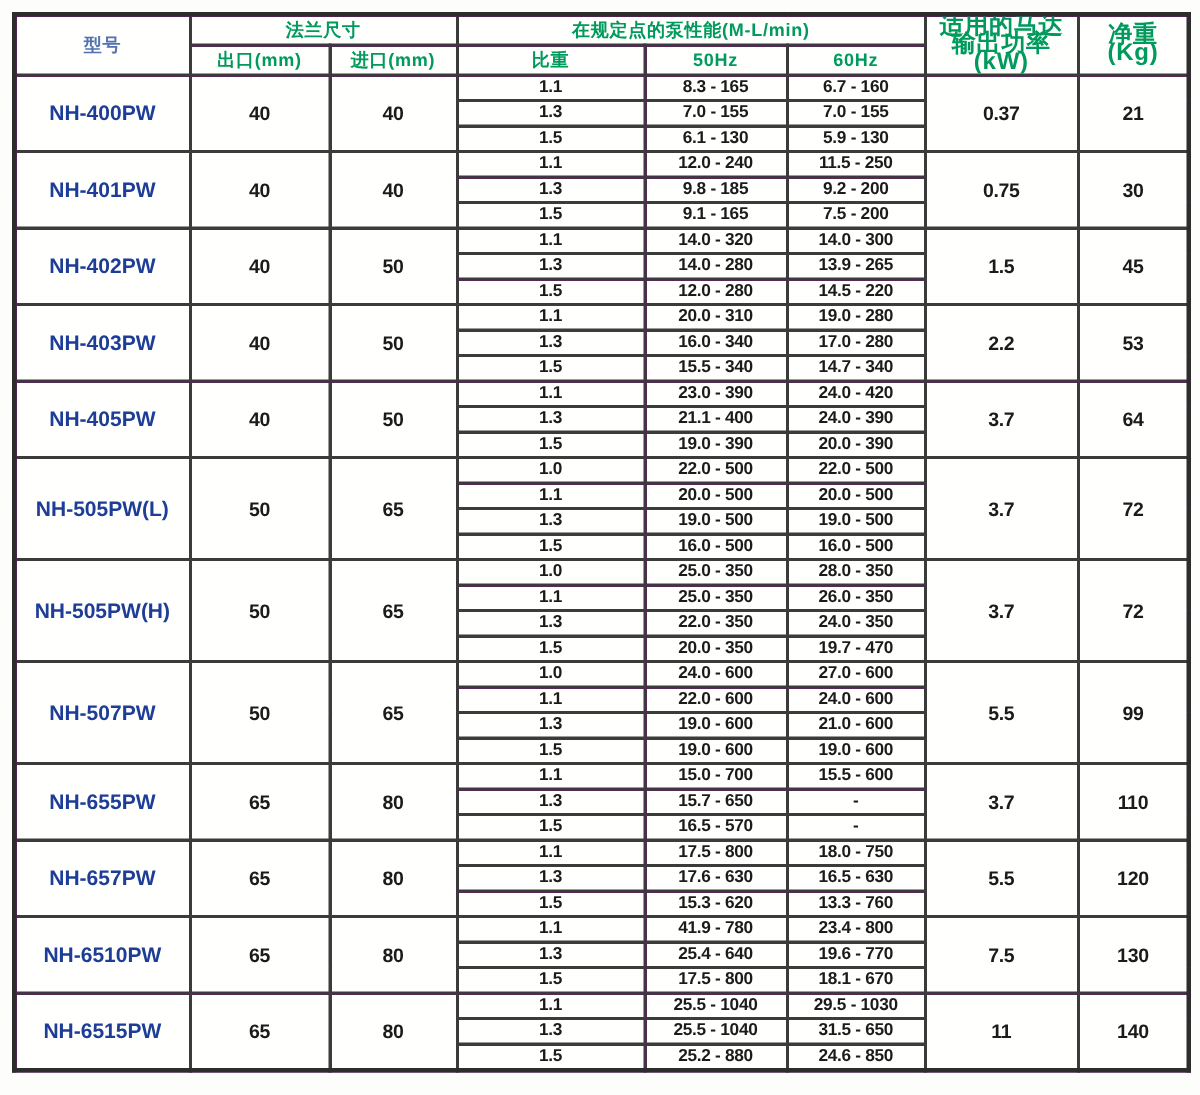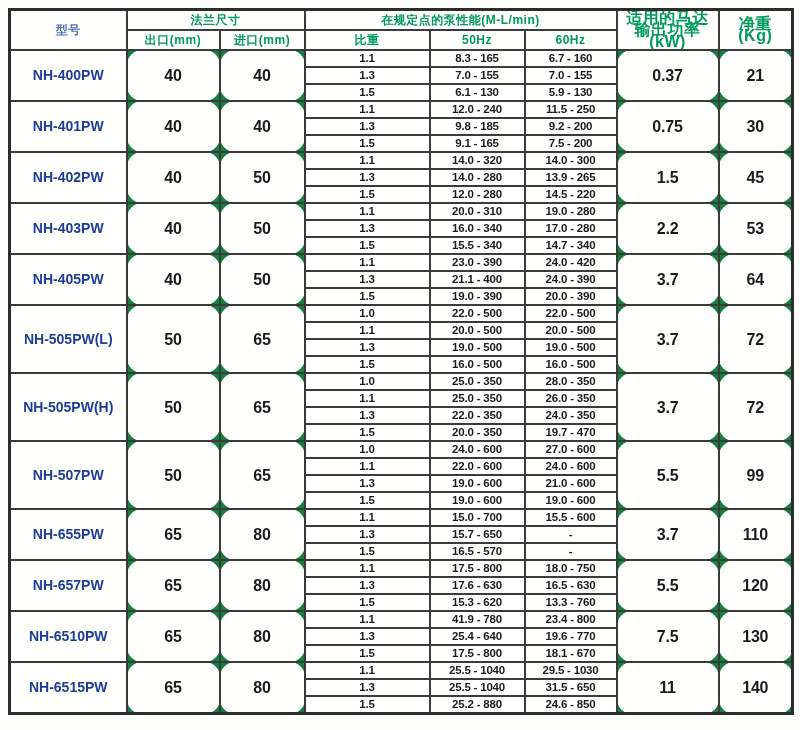--- a/index.html
+++ b/index.html
@@ -14,21 +14,21 @@
     width: 800px;
     height: 730px;
     background: #fdfdfc;
     box-sizing: border-box;
     padding: 8px 0 0 8px;
   }
   table.spec {
     border-collapse: collapse;
     table-layout: fixed;
     width: 783px;
-    background: #15803d;
+    background: #701a75;
     border: 3px solid #2d2d2d;
   }
   table.spec th, table.spec td {
     border: 2px solid #3b3b3b;
     text-align: center;
     vertical-align: middle;
     padding: 0;
     overflow: hidden;
     background: #fffffe;
   }
@@ -51,21 +51,21 @@
     font-weight: bold;
     color: #1b1b1b;
     letter-spacing: -0.2px;
   }
   td.model-cell {
     color: #1d3d96;
     font-size: 14px;
     font-weight: bold;
     letter-spacing: 0px;
   }
-  td.num-cell { font-size: 16px; border-radius: 15px; }
+  td.num-cell { font-size: 13px; }
 </style>
 </head>
 <body>
 
 <div class="page">
   <table class="spec">
     <colgroup>
       <col style="width:117px">
       <col style="width:93px">
       <col style="width:85px">

